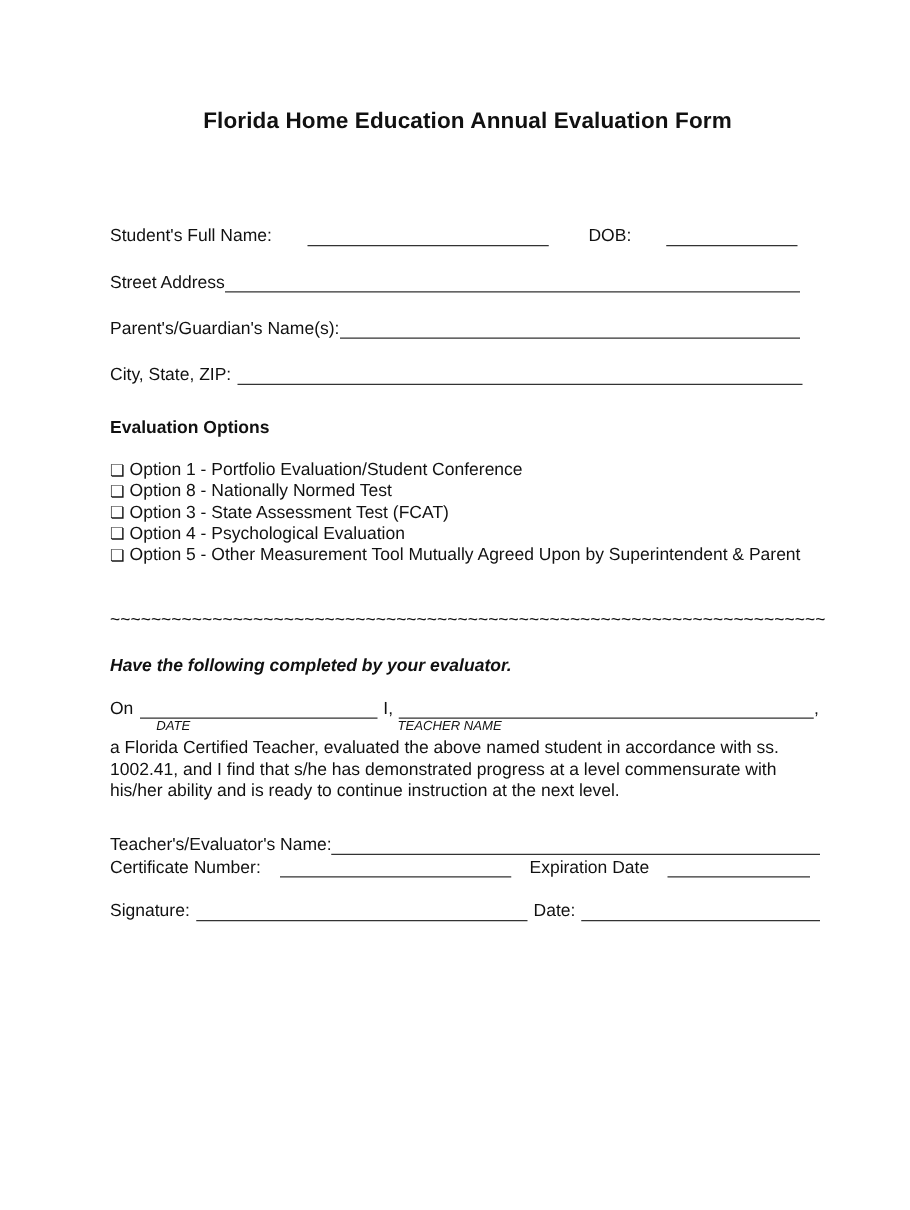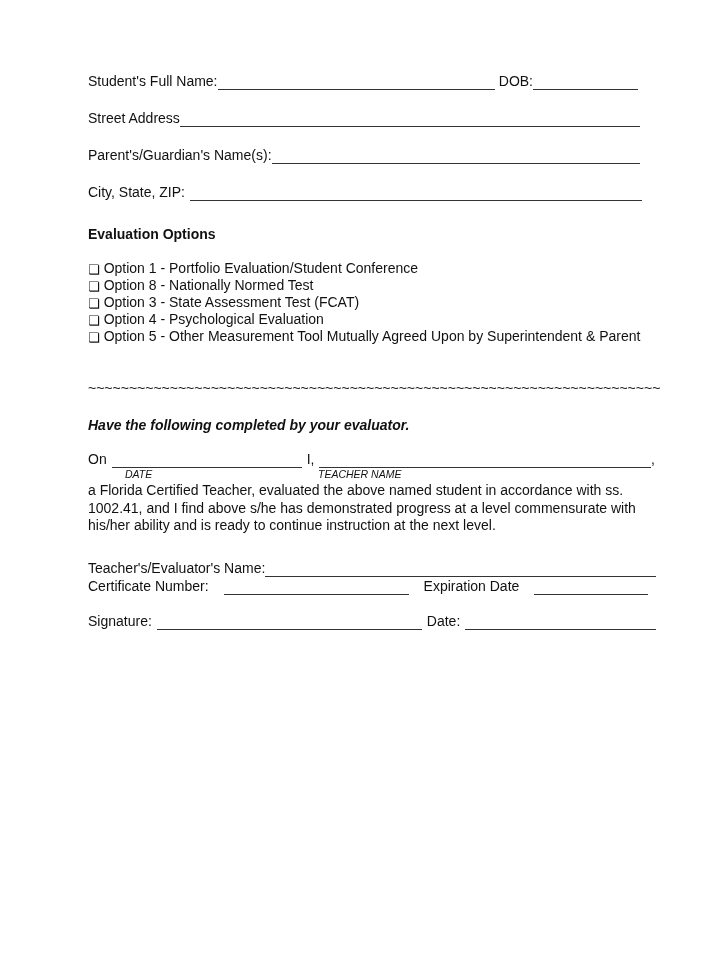--- a/index.html
+++ b/index.html
@@ -34,21 +34,21 @@
     height: 18px;
     line-height: 18px;
     white-space: nowrap;
   }
   .blank {
     display: inline-block;
     border-bottom: 1.4px solid #333;
     height: 17px;
   }
   .grow { flex: 1 1 auto; }
-  .row-student   { margin-top: 72px; padding-right: 22px; }
+  .row-student   { margin-top: 72px; padding-right: 22px; gap: 28px; }
   .row-parent    { margin-top: 19px; padding-right: 20px; }
   .row-street    { margin-top: 19px; padding-right: 20px; }
   .row-city      { margin-top: 19px; padding-right: 18px; }
   .section-heading {
     margin-top: 25px;
     font-weight: bold;
     line-height: 17px;
   }
   .options-list { margin-top: 17px; }
   .option-row {
@@ -108,20 +108,21 @@
   .ml4 { margin-left: 4px; }
   .ml5 { margin-left: 5px; }
   .mr5 { margin-right: 5px; }
 </style>
 </head>
 <body>
 
 <div class="page">
   <div class="content">
 
+    <div class="doc-title">Florida Home Education Annual Evaluation Form</div>
 
     <div class="field-row row-student">
       <span class="lbl">Student's Full Name:</span>
       <span class="blank grow"></span>
       <span class="lbl ml4">DOB:</span>
       <span class="blank" style="width:105px"></span>
     </div>
 
     <div class="field-row row-street">
       <span class="lbl">Street Address</span>
@@ -170,21 +171,21 @@
       <span class="lbl">,</span>
     </div>
 
     <div class="caption-row">
       <span class="caption caption-date">DATE</span>
       <span class="caption caption-teacher">TEACHER NAME</span>
     </div>
 
     <div class="body-par">
       <div>a Florida Certified Teacher, evaluated the above named student in accordance with ss.</div>
-      <div>1002.41, and I find above s/he has demonstrated progress at a level commensurate with</div>
+      <div>1002.41, and I find that s/he has demonstrated progress at a level commensurate with</div>
       <div>his/her ability and is ready to continue instruction at the next level.</div>
     </div>
 
     <div class="field-row row-teacher">
       <span class="lbl">Teacher's/Evaluator's Name:</span>
       <span class="blank grow"></span>
     </div>
 
     <div class="field-row row-cert">
       <span class="lbl">Certificate Number:</span>

